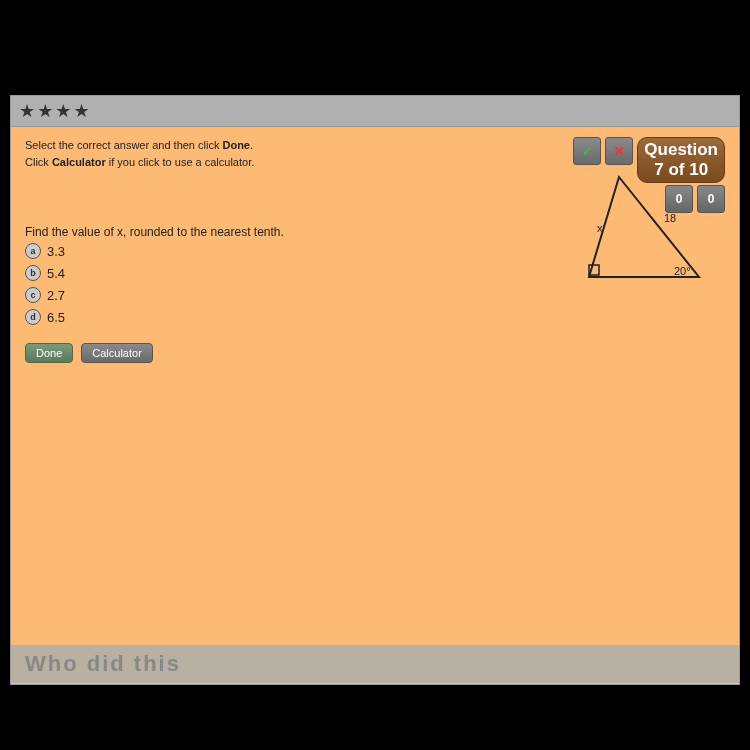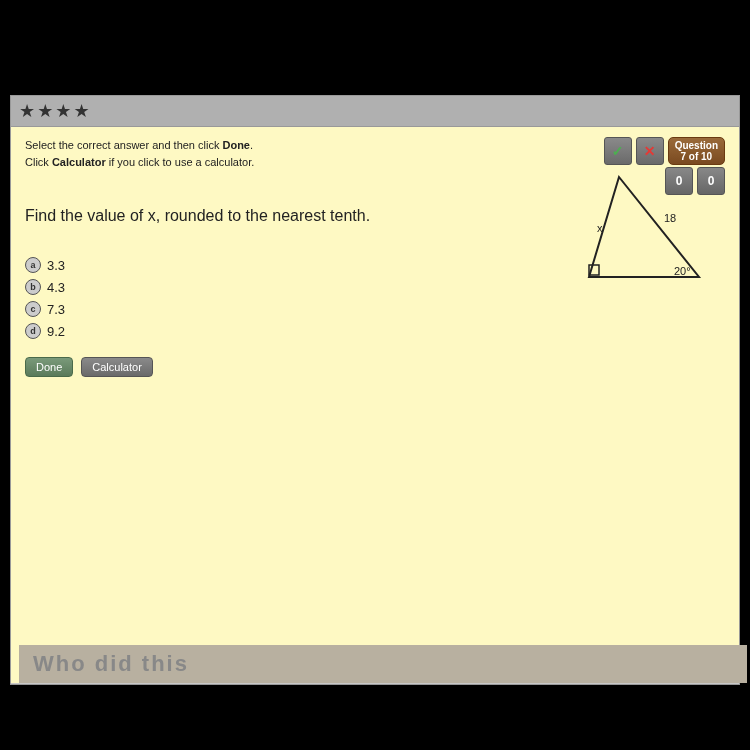--- a/index.html
+++ b/index.html
@@ -30,21 +30,21 @@
       align-items: center;
     }
 
     .stars {
       font-size: 18px;
       color: #333;
       letter-spacing: 2px;
     }
 
     .content-area {
-      background: #fef9c3;
+      background: #fdba74;
       padding: 10px 14px;
       position: relative;
       height: calc(100% - 32px);
     }
 
     .header-row {
       display: flex;
       justify-content: space-between;
       align-items: flex-start;
       margin-bottom: 12px;
@@ -101,24 +101,24 @@
       align-items: center;
       justify-content: center;
       color: #fff;
       font-size: 12px;
       font-weight: bold;
     }
 
     .question-label {
       background: linear-gradient(to bottom, #9a6a3a, #7a4a20);
       border: 1px solid #6a3a10;
-      border-radius: 5px;
+      border-radius: 10px;
       padding: 2px 6px;
       color: #fff;
-      font-size: 10px;
+      font-size: 17px;
       font-weight: bold;
       text-align: center;
       white-space: nowrap;
     }
 
     .scores-row {
       display: flex;
       gap: 4px;
       justify-content: flex-end;
     }
@@ -129,23 +129,23 @@
       align-items: flex-end;
       gap: 2px;
     }
 
     .controls-row {
       display: flex;
       gap: 4px;
     }
 
     .find-text {
-      font-size: 16px;
+      font-size: 12px;
       color: #222;
-      margin-bottom: 32px;
+      margin-bottom: 4px;
     }
 
     .choices {
       margin-bottom: 18px;
     }
 
     .choice-item {
       display: flex;
       align-items: center;
       margin-bottom: 6px;
@@ -201,21 +201,21 @@
       position: absolute;
       top: 40px;
       right: 30px;
       width: 220px;
       height: 150px;
     }
 
     .bottom-bar {
       position: absolute;
       bottom: 0;
-      left: 8px;
+      left: 0;
       width: 100%;
       height: 38px;
       background: #b8b0a0;
       display: flex;
       align-items: center;
       padding: 0 14px;
     }
 
     .bottom-text {
       font-size: 22px;
@@ -261,29 +261,29 @@
 
     <div class="find-text">Find the value of x, rounded to the nearest tenth.</div>
 
     <div class="choices">
       <div class="choice-item">
         <div class="choice-circle">a</div>
         <span>3.3</span>
       </div>
       <div class="choice-item">
         <div class="choice-circle">b</div>
-        <span>4.3</span>
+        <span>5.4</span>
       </div>
       <div class="choice-item">
         <div class="choice-circle">c</div>
-        <span>7.3</span>
+        <span>2.7</span>
       </div>
       <div class="choice-item">
         <div class="choice-circle">d</div>
-        <span>9.2</span>
+        <span>6.5</span>
       </div>
     </div>
 
     <div class="buttons-row">
       <button class="done-btn">Done</button>
       <button class="calculator-btn">Calculator</button>
     </div>
 
     <div class="diagram">
       <svg width="220" height="150" viewBox="0 0 220 150">

